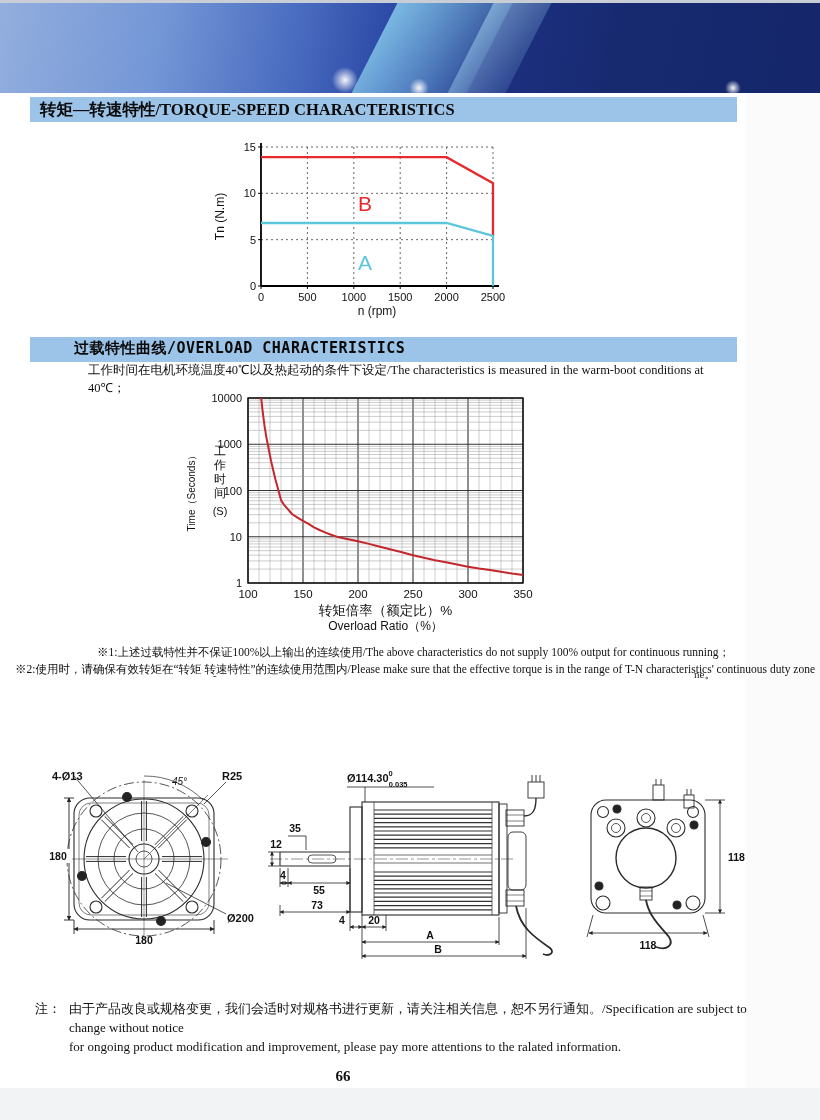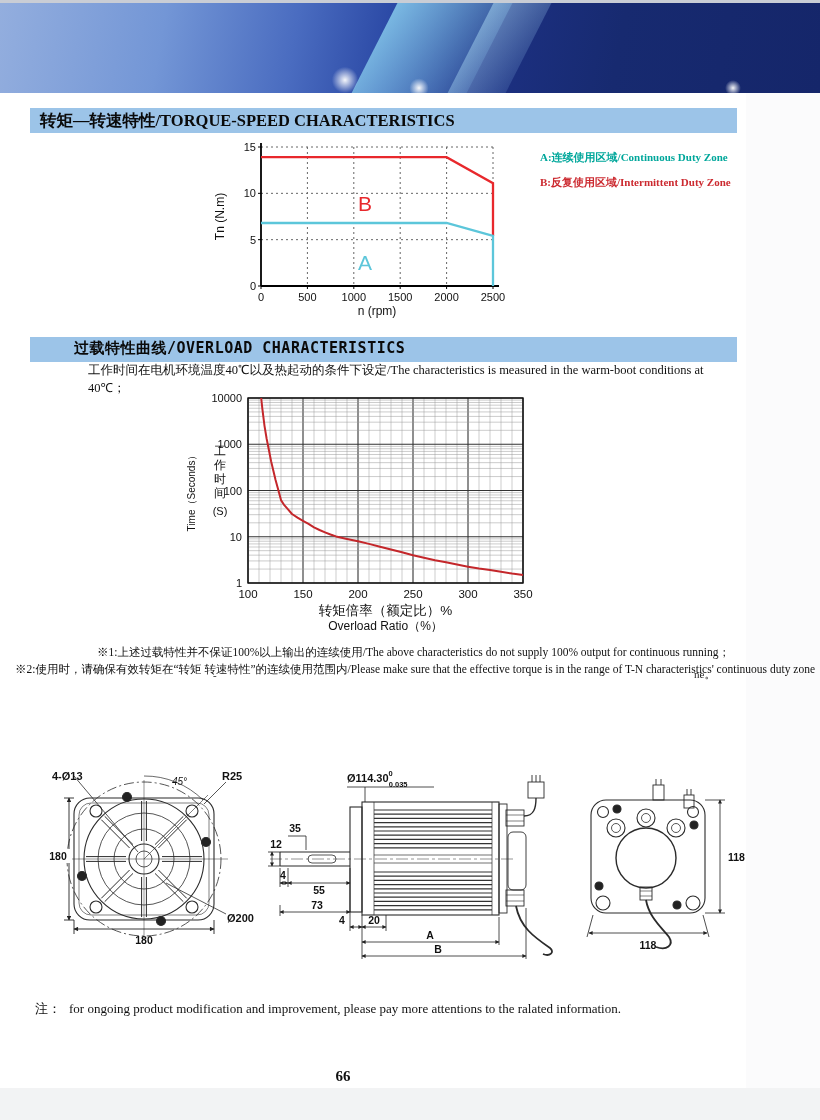--- a/index.html
+++ b/index.html
@@ -14,21 +14,21 @@
   .glow{position:absolute;border-radius:50%;background:radial-gradient(circle,rgba(255,255,255,.95),rgba(255,255,255,0) 62%);}
   .g1{left:330px;top:62px;width:30px;height:30px;}
   .g2{left:408px;top:74px;width:22px;height:22px;}
   .g3{left:724px;top:76px;width:18px;height:18px;}
   .right-shade{position:absolute;left:746px;top:93px;width:74px;height:995px;background:#fbfbfc;}
   .bottom-band{position:absolute;left:0;top:1088px;width:820px;height:32px;background:#f2f3f4;}
   .sec-bar{position:absolute;left:30px;width:707px;height:25px;background:#9cc4e8;
     color:#0a0a0a;padding:2px 10px;box-sizing:border-box;white-space:nowrap;overflow:hidden;}
   .serif-bar{font:bold 16.5px "Liberation Serif",serif;}
   .mono-bar{font:bold 15px "DejaVu Sans Mono",monospace;letter-spacing:.5px;padding-left:44px;}
-  #bar-torque{top:108px;} #bar-overload{top:337px;} #bar-dims{top:690px;}
+  #bar-torque{top:97px;} #bar-overload{top:337px;} #bar-dims{top:690px;}
   #tn-chart{position:absolute;left:210px;top:140px;}
   .tn-legend{position:absolute;left:540px;top:150px;font:bold 11px "Liberation Serif",serif;}
   .tn-legend div{margin-bottom:10px;white-space:nowrap;}
   .subtitle{position:absolute;left:88px;top:362px;width:650px;font:12.5px "Liberation Serif",serif;}
   #ov-chart{position:absolute;left:165px;top:383px;}
   .footnote{position:absolute;left:15px;width:715px;text-align:right;
     font:11.5px "Liberation Serif",serif;white-space:nowrap;}
   #fn1{top:645px;} #fn2{top:662px;}
   .stray{position:absolute;font:11px "Liberation Serif",serif;color:#222;}
   #stray-left{left:213px;top:669px;} #stray-right{left:694px;top:667px;}
@@ -91,24 +91,20 @@
       <line x1="48" y1="7" x2="51" y2="7" stroke="#000" stroke-width="1"></line>
       <text x="46" y="11" fill="#111" font-size="11" font-family="&quot;Liberation Sans&quot;,sans-serif" text-anchor="end">15</text>
       <polyline points="51,17.193333333333328 236.60000000000002,17.193333333333328 283,43.14 283,95.96" fill="none" stroke="#e8282c" stroke-width="2.3"></polyline>
       <text x="154.936" y="70.94000000000001" fill="#e8282c" font-size="21" font-family="&quot;Liberation Sans&quot;,sans-serif" text-anchor="middle">B</text>
       <polyline points="51,82.98666666666668 236.60000000000002,82.98666666666668 283,95.96 283,146" fill="none" stroke="#5cc6da" stroke-width="2.3"></polyline>
       <text x="154.936" y="130.24666666666667" fill="#5cc6da" font-size="21" font-family="&quot;Liberation Sans&quot;,sans-serif" text-anchor="middle">A</text>
       <text x="0" y="0" fill="#111" font-size="12" font-family="&quot;Liberation Sans&quot;,sans-serif" text-anchor="middle" transform="translate(14,76.5) rotate(-90)">Tn (N.m)</text>
       <text x="167" y="175" fill="#111" font-size="12" font-family="&quot;Liberation Sans&quot;,sans-serif" text-anchor="middle">n (rpm)</text>
     </svg>
 
-  <div class="tn-legend">
-    <div style="color: rgb(0, 167, 155);">A:连续使用区域/Continuous Duty Zone</div>
-    <div style="color: rgb(204, 42, 48);">B:反复使用区域/Intermittent Duty Zone</div>
-  </div>
 
   <div class="sec-bar mono-bar" id="bar-overload">过载特性曲线/OVERLOAD CHARACTERISTICS</div>
   <div class="subtitle">工作时间在电机环境温度40℃以及热起动的条件下设定/The characteristics is measured in the warm-boot conditions at 40℃；</div>
 
   <svg id="ov-chart" width="400" height="252">
       <line x1="94" y1="15" x2="94" y2="200" stroke="#999" stroke-width="0.5"></line>
       <line x1="105" y1="15" x2="105" y2="200" stroke="#999" stroke-width="0.5"></line>
       <line x1="116" y1="15" x2="116" y2="200" stroke="#999" stroke-width="0.5"></line>
       <line x1="127" y1="15" x2="127" y2="200" stroke="#999" stroke-width="0.5"></line>
       <line x1="149" y1="15" x2="149" y2="200" stroke="#999" stroke-width="0.5"></line>
@@ -400,19 +396,20 @@
       <line x1="150" y1="160" x2="156" y2="182"></line>
       <line x1="36" y1="178" x2="154" y2="178" marker-start="url(#ar)" marker-end="url(#ar)"></line>
     </g>
     <text class="dimtxt" x="175" y="106">118</text>
     <text class="dimtxt" x="95" y="194" text-anchor="middle">118</text>
   </svg>
 
   <div class="note">
     <div class="note-label">注：</div>
     <div class="note-body">
+      <div>由于产品改良或规格变更，我们会适时对规格书进行更新，请关注相关信息，恕不另行通知。/Specification are subject to change without notice</div>
       <div>for ongoing product modification and improvement, please pay more attentions to the ralated information.</div>
     </div>
   </div>
 
   <div class="page-number">66</div>
   <div class="bottom-band"></div>
 </div>
 
 </body></html>

